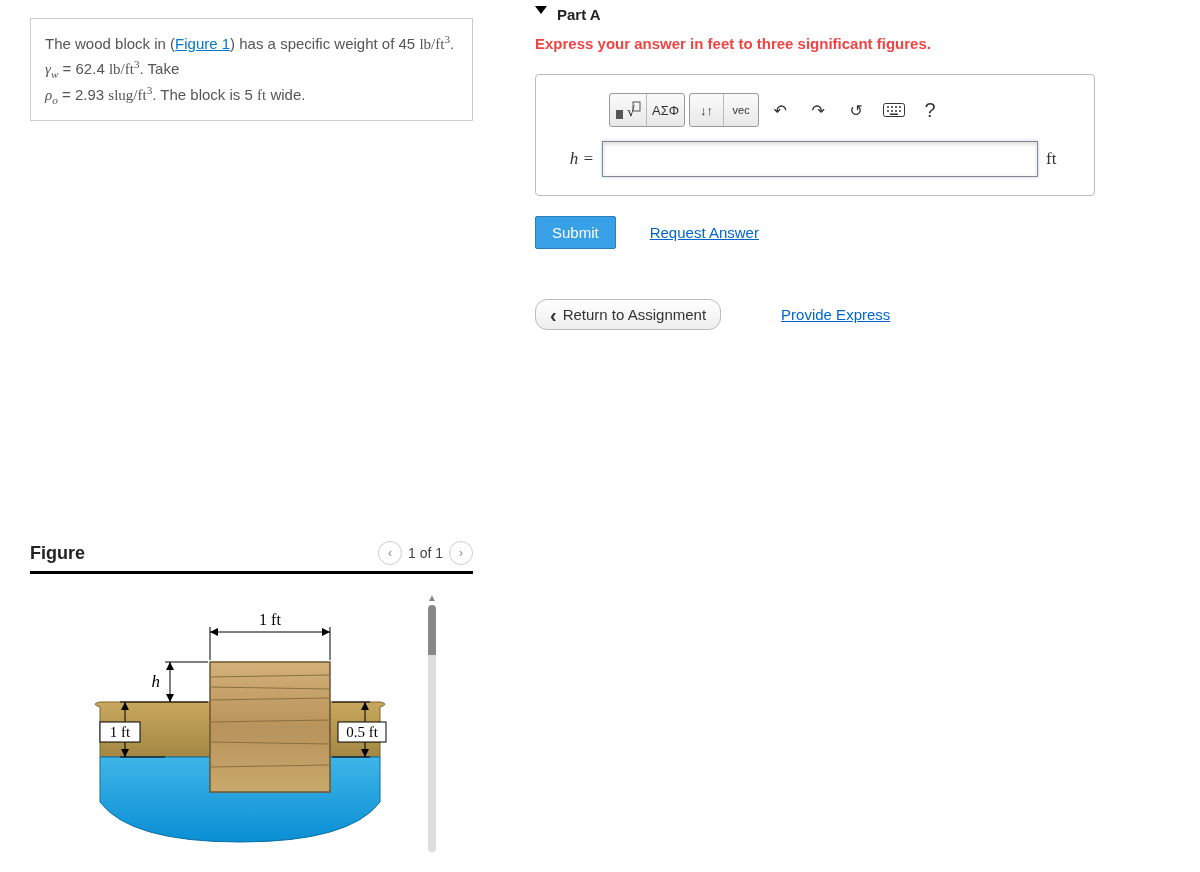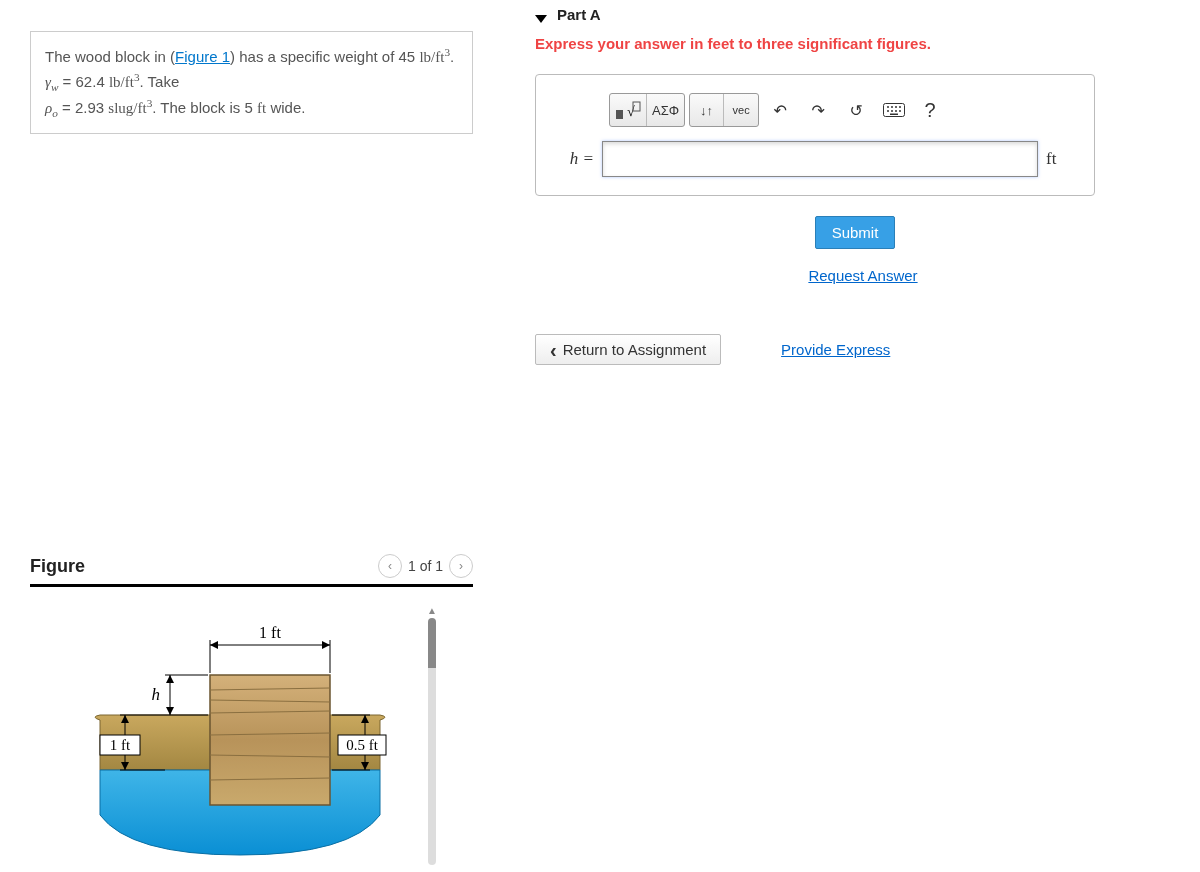--- a/index.html
+++ b/index.html
@@ -18,21 +18,20 @@
   .right-col {
     flex: 1;
     padding: 0 25px 0 50px;
   }
   .problem-box {
     border: 1px solid #ccc;
     padding: 12px 14px;
     font-size: 15px;
     line-height: 1.45;
     color: #555;
-    margin-top: 13px;
   }
   .problem-box a { color: #0077cc; text-decoration: underline; }
   .var-it { font-style: italic; font-family: 'Times New Roman', serif; }
   .rm { font-family: 'Times New Roman', serif; font-style: normal; }
   sup { font-size: 0.75em; }
   sub { font-size: 0.75em; }
 
   .figure-section { margin-top: 420px; } 
   .figure-header {
     display: flex;
@@ -58,21 +57,21 @@
   .scroll-indicator {
     width: 14px; height: 260px;
     display:flex; flex-direction:column; align-items:center;
     margin-left: 15px;
   }
   .scroll-up-arrow { font-size:10px; color:#888; }
   .scroll-track { flex:1; width:8px; background:linear-gradient(#888 0 50px,#ddd 50px); border-radius:4px; margin-top:2px;}
   
   
   .part-header {
-    display: flex; align-items: flex-end; gap: 10px;
+    display: flex; align-items: flex-start; gap: 10px;
     font-weight: bold; font-size: 15px;
     padding: 6px 0 12px 0;
     color: #222;
   }
   .triangle-down {
     width:0;height:0;border-left:6px solid transparent;border-right:6px solid transparent;border-top:8px solid #000;
   }
   .prompt { margin: 30px 0 12px 0; font-size: 15px; color: #444; line-height:1.5;}
   .prompt .hvar { font-style: italic; font-family:'Times New Roman',serif;}
   .instruction { font-weight: bold; font-size: 15px; color: #ef4444; margin-bottom: 22px;}
@@ -115,40 +114,40 @@
   .input-label { font-style:italic; font-family:'Times New Roman',serif; font-size:17px; width:40px; text-align:right;}
   .answer-input {
     flex:1; height:36px;
     border:1px solid #888;
     box-shadow: inset 0 2px 4px rgba(0,0,0,0.15), 0 0 3px rgba(100,150,255,0.5);
     padding: 4px 8px;
     font-size:15px;
   }
   .unit-label { font-family:'Times New Roman',serif; font-size:17px; width:30px;}
   
-  .action-row { margin-top: 20px; display:flex; gap:18px; align-items:center;flex-direction:column;}
+  .action-row { margin-top: 20px; display:flex; gap:18px; align-items:center;}
   .submit-btn {
     background:#37a0e6;
     color:#fff;
     border:1px solid #2a7fb8;
     padding: 7px 16px;
     font-size:15px;
     border-radius:2px;
     cursor:pointer;
   }
   .request-link { color:#0066cc; text-decoration:underline; font-size:15px; cursor:pointer;margin-left:16px; }
   
   .bottom-nav { margin-top: 50px; display:flex; align-items:center; gap:60px; }
   .return-btn {
     border:1px solid #bbb;
     background:linear-gradient(#fff,#eee);
     padding:6px 14px;
     font-size:15px;
     color:#333;
-    border-radius:2px;
+    border-radius:12px;
     cursor:pointer;
     display:flex;align-items:center;gap:6px;
   }
   .return-btn::before { content:"‹"; font-size:20px; font-weight:bold; color:#333; line-height:0.5;}
   .feedback-link { color:#0066cc; text-decoration:underline; font-size:15px; cursor:pointer;}
 </style>
 </head>
 <body>
 
 <div class="container">

